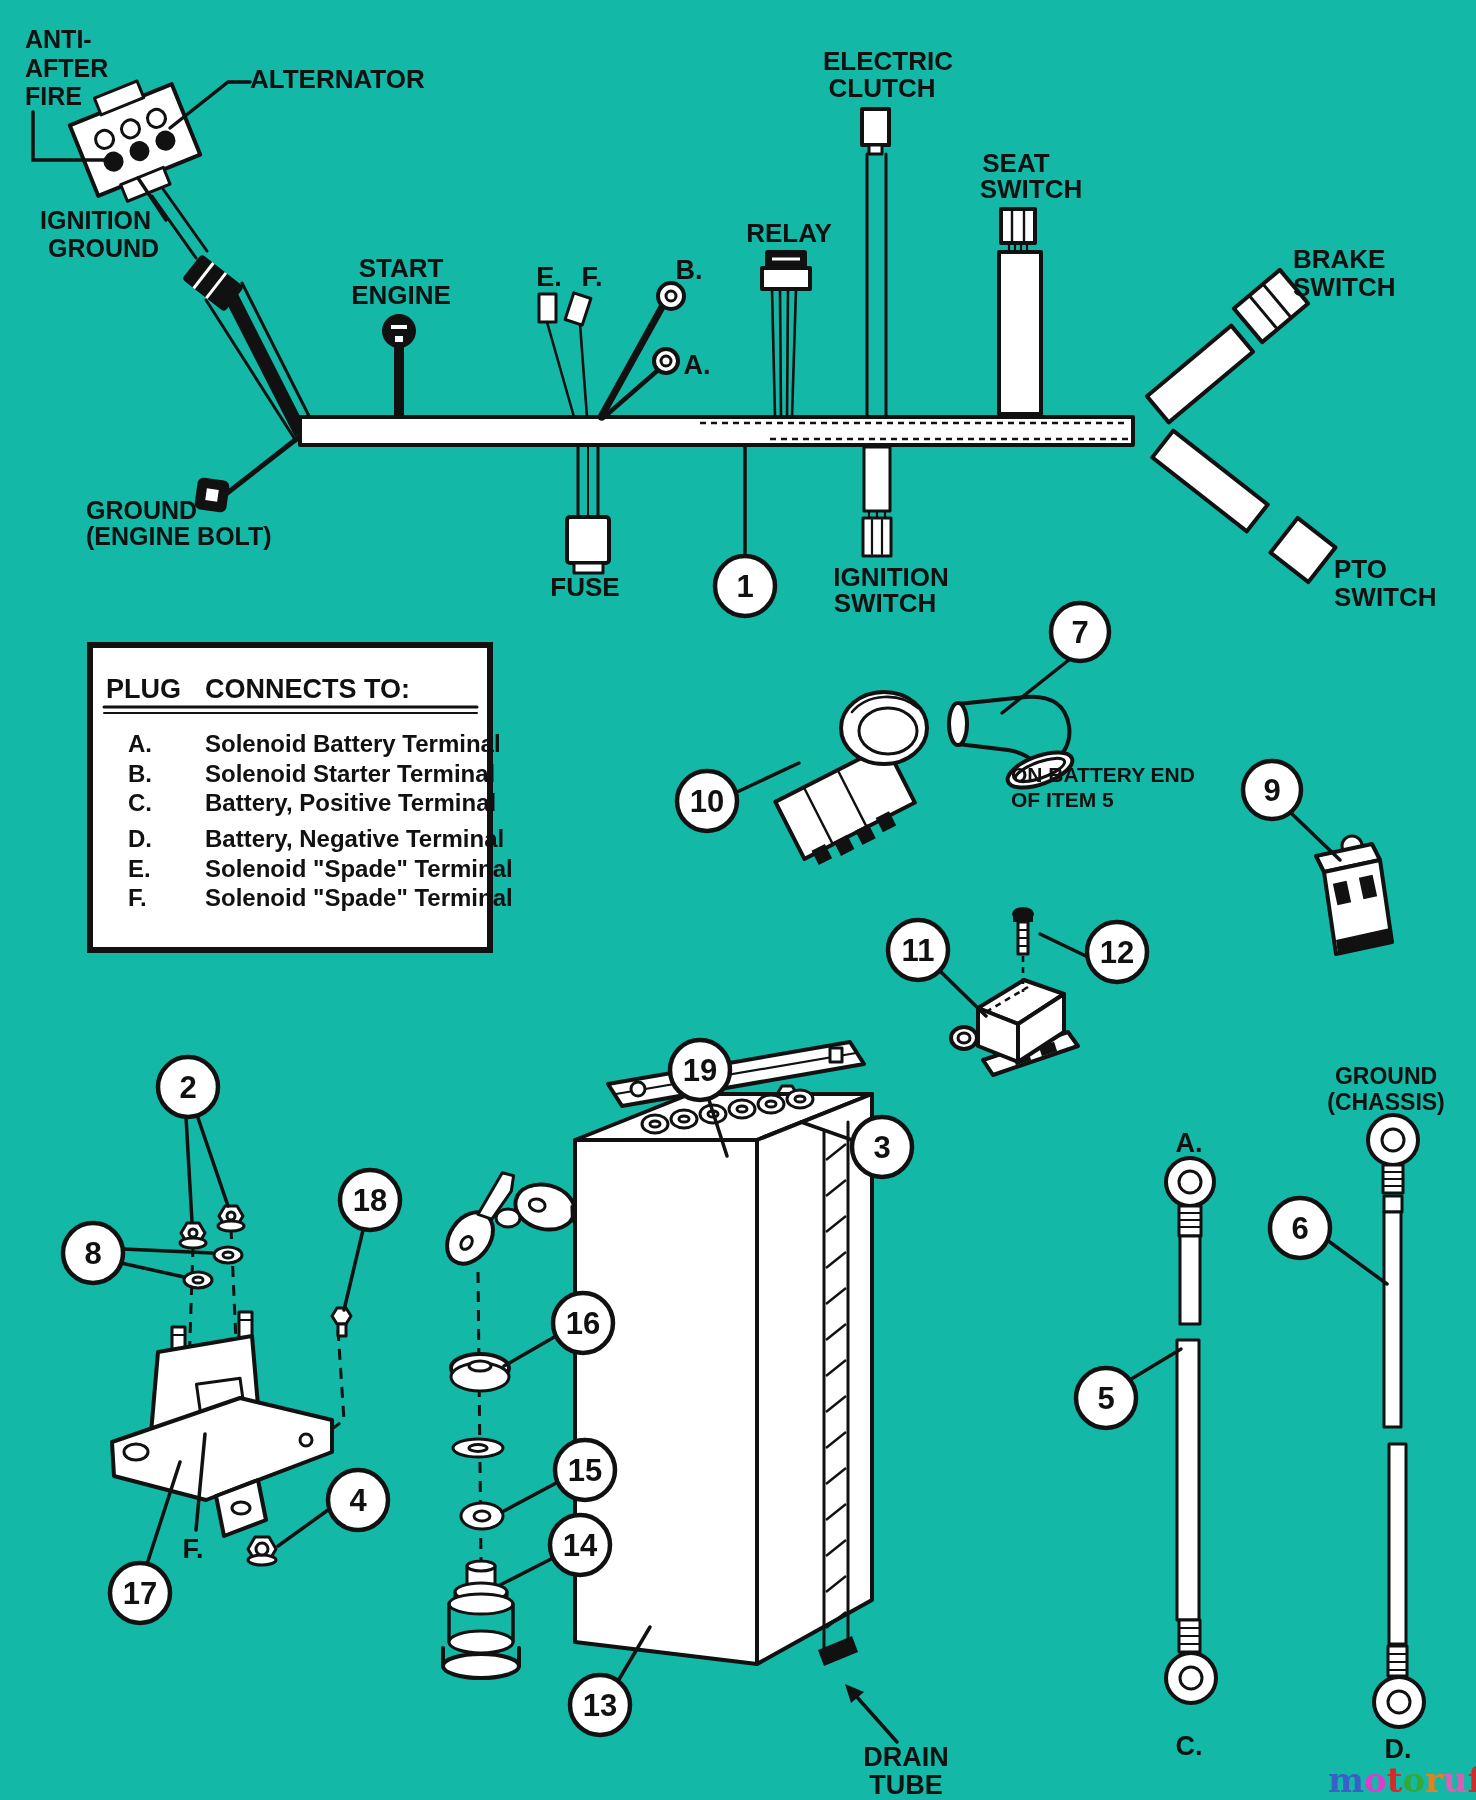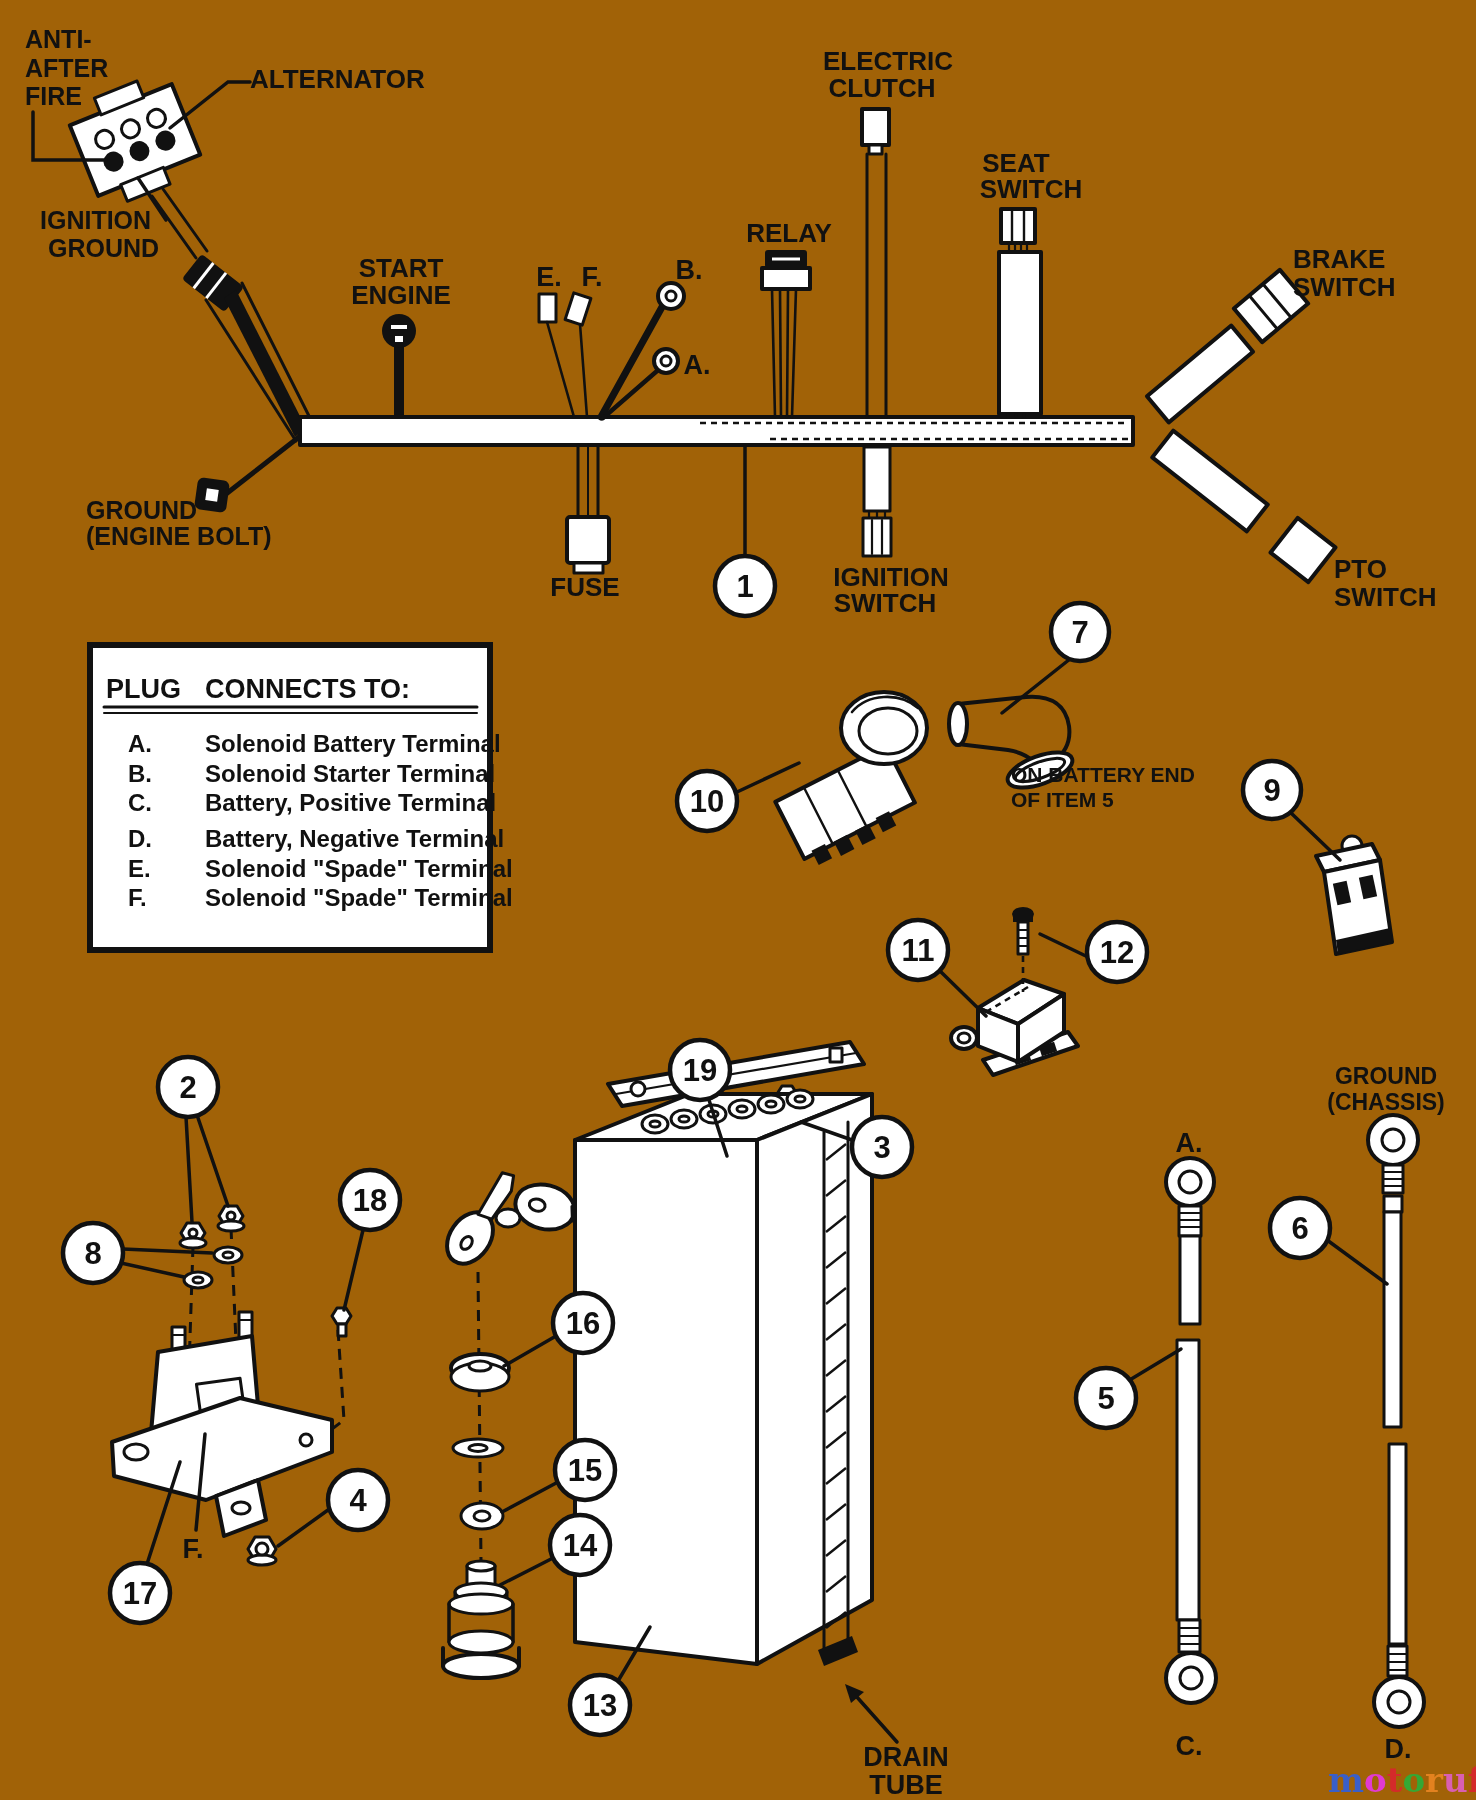--- a/index.html
+++ b/index.html
@@ -1,16 +1,16 @@
 <!DOCTYPE html>
 <html><head>
 <meta charset="utf-8">
 <style>
   html,body{margin:0;padding:0;background:#ffffff;}
-  .stage{position:relative;width:1476px;height:1800px;background:#a16207;overflow:hidden;text-align:center;}
+  .stage{position:relative;width:1476px;height:1800px;background:#14b8a6;overflow:hidden;text-align:center;}
   svg{display:block;}
   .outline{fill:#ffffff;stroke:#111111;stroke-width:4;stroke-linejoin:round;}
   .outline3{fill:#ffffff;stroke:#111111;stroke-width:3;stroke-linejoin:round;}
   .ink{fill:#111111;stroke:none;}
   .ln{stroke:#111111;fill:none;stroke-linecap:round;}
   .ld{stroke:#111111;stroke-width:3.5;fill:none;stroke-linecap:round;}
   .dash{stroke:#111111;stroke-width:3;fill:none;stroke-dasharray:11 8;}
   .dash2{stroke:#111111;stroke-width:2.6;fill:none;stroke-dasharray:6 5;}
   .co{fill:#ffffff;stroke:#111111;stroke-width:4.5;}
   .cot{font:bold 31px "Liberation Sans",sans-serif;fill:#111;text-anchor:middle;}

